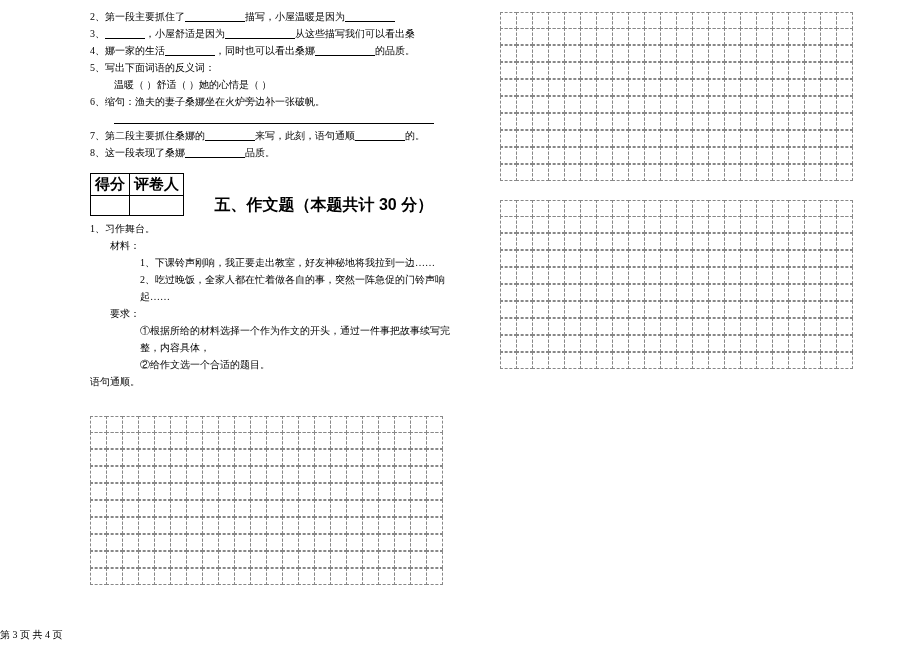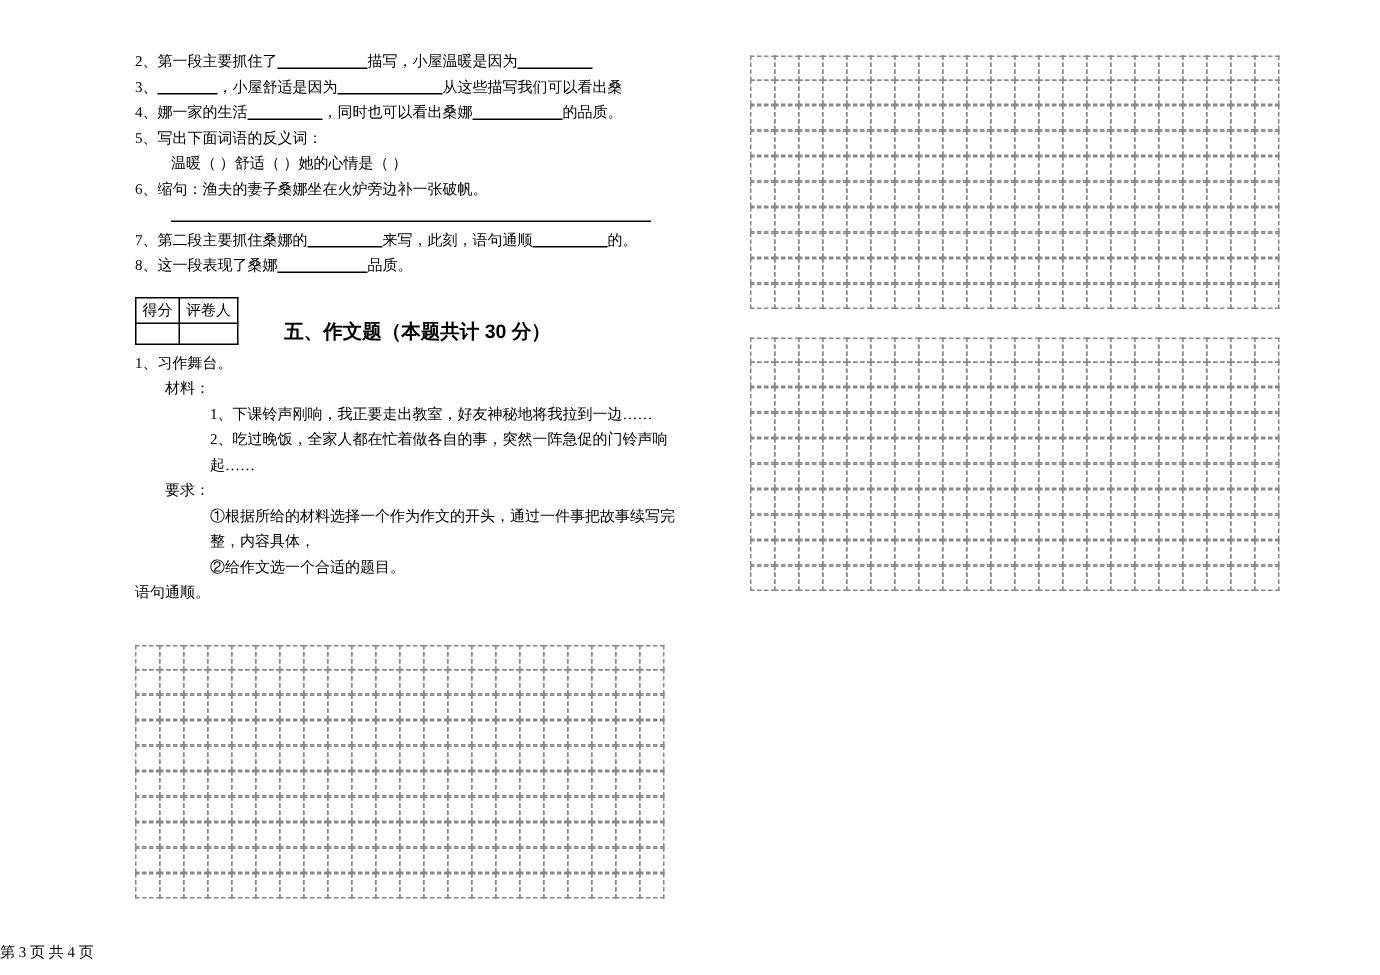--- a/index.html
+++ b/index.html
@@ -9,21 +9,21 @@
     font-family: "SimSun", "宋体", serif;
     font-size: 10px;
     color: #000;
     width: 920px;
     height: 650px;
     position: relative;
     overflow: hidden;
   }
   .page {
     position: absolute;
-    top: 33px;
+    top: 8px;
     left: 90px;
     width: 790px;
   }
   .col-left {
     float: left;
     width: 374px;
   }
   .col-right {
     float: right;
     width: 380px;
@@ -53,30 +53,31 @@
     margin-top: 12px;
     margin-bottom: 4px;
   }
   .score-table {
     display: inline-block;
     vertical-align: bottom;
     border-collapse: collapse;
   }
   .score-table td {
     border: 1px solid #000;
-    font-size: 10px;
+    font-size: 15px;
     padding: 1px 4px;
     text-align: center;
     height: 11px;
+    font-weight: bold;
   }
   .section-title {
     display: inline-block;
     font-family: "SimHei","黑体",sans-serif;
     font-weight: bold;
-    font-size: 13px;
+    font-size: 16px;
     margin-left: 28px;
   }
 
   .essay-body p {
     margin: 0;
     line-height: 17px;
   }
 
   
   .grid {

